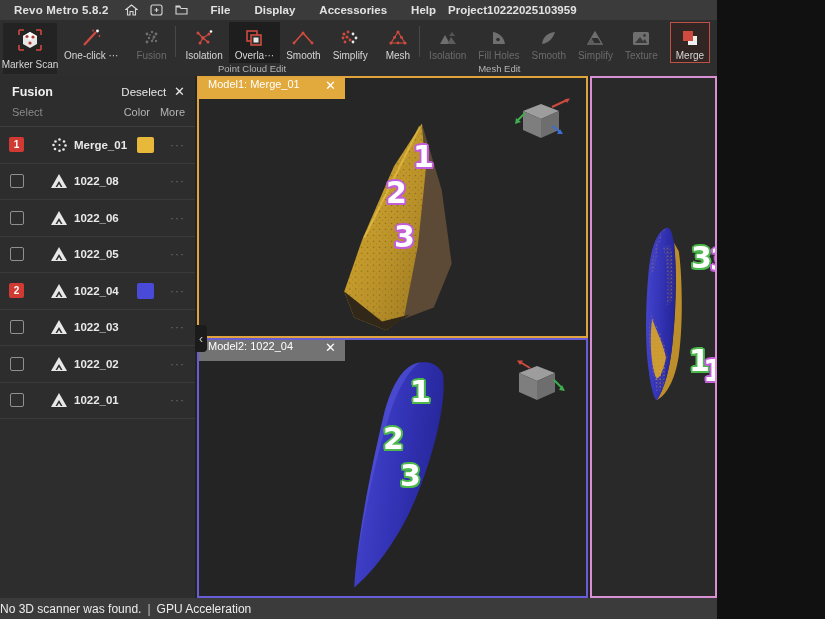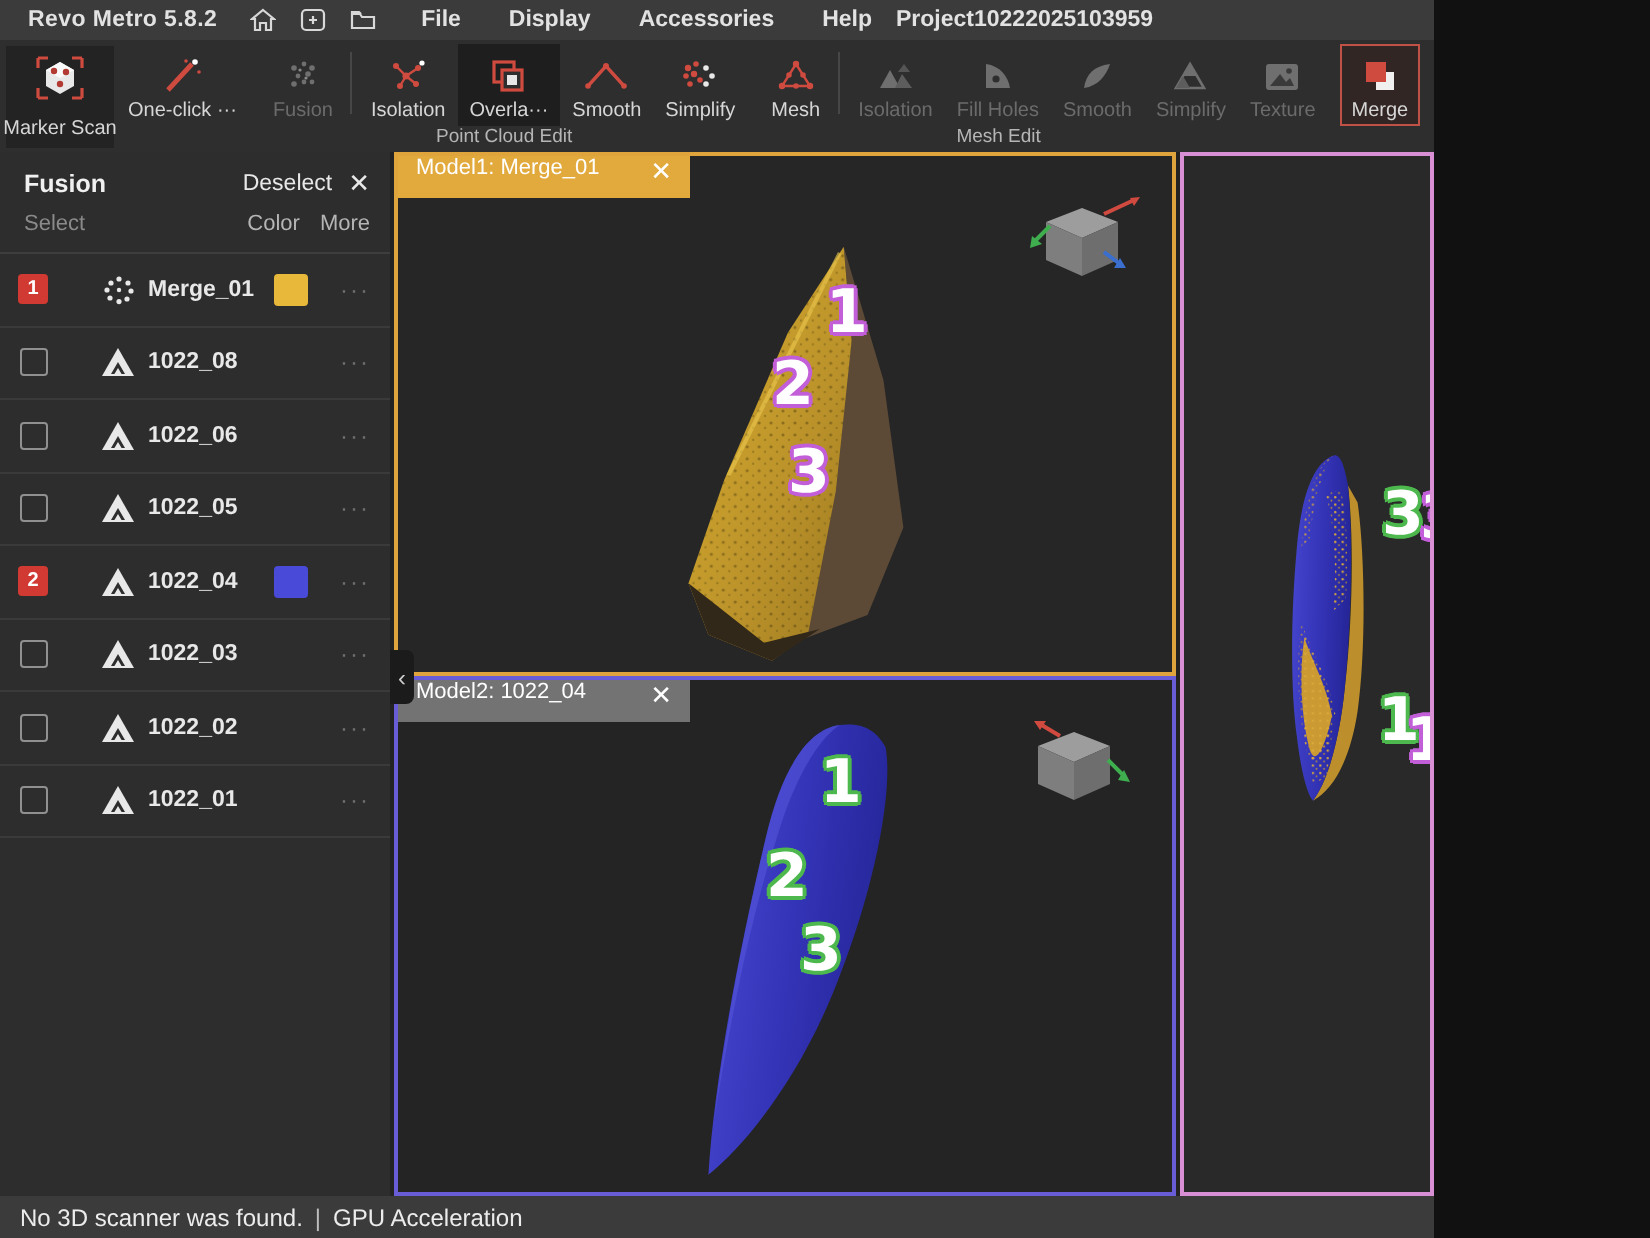--- a/index.html
+++ b/index.html
@@ -87,21 +87,21 @@
     -1.5px -1.5px 0 #c25fd8, 1.5px 1.5px 0 #c25fd8, -1.5px 1.5px 0 #c25fd8, 1.5px -1.5px 0 #c25fd8; }
   .m-green { text-shadow:-2px 0 0 #4db84d, 2px 0 0 #4db84d, 0 -2px 0 #4db84d, 0 2px 0 #4db84d,
     -1.5px -1.5px 0 #4db84d, 1.5px 1.5px 0 #4db84d, -1.5px 1.5px 0 #4db84d, 1.5px -1.5px 0 #4db84d; }
 
   .collapse-handle { position:absolute; left:195px; top:249px; width:12px; height:27px; background:#1b1b1b;
     border-radius:0 4px 4px 0; display:flex; align-items:center; justify-content:center; z-index:8;
     color:#cfcfcf; font-size:12px; cursor:pointer; }
 
   
   .statusbar { position:absolute; left:0; right:0; bottom:0; height:21px; background:#3b3b3b;
-    display:flex; align-items:center; font-size:12px; color:#ececec; padding-left:10px; gap:6px; }
+    display:flex; align-items:center; font-size:12px; color:#ececec; gap:6px; }
   .status-div { color:#bdbdbd; }
 </style>
 </head>
 <body>
 
 <div class="app">
 
   <div class="titlebar">
     <span class="app-title">Revo Metro 5.8.2</span>
     <div class="tb-icons">

